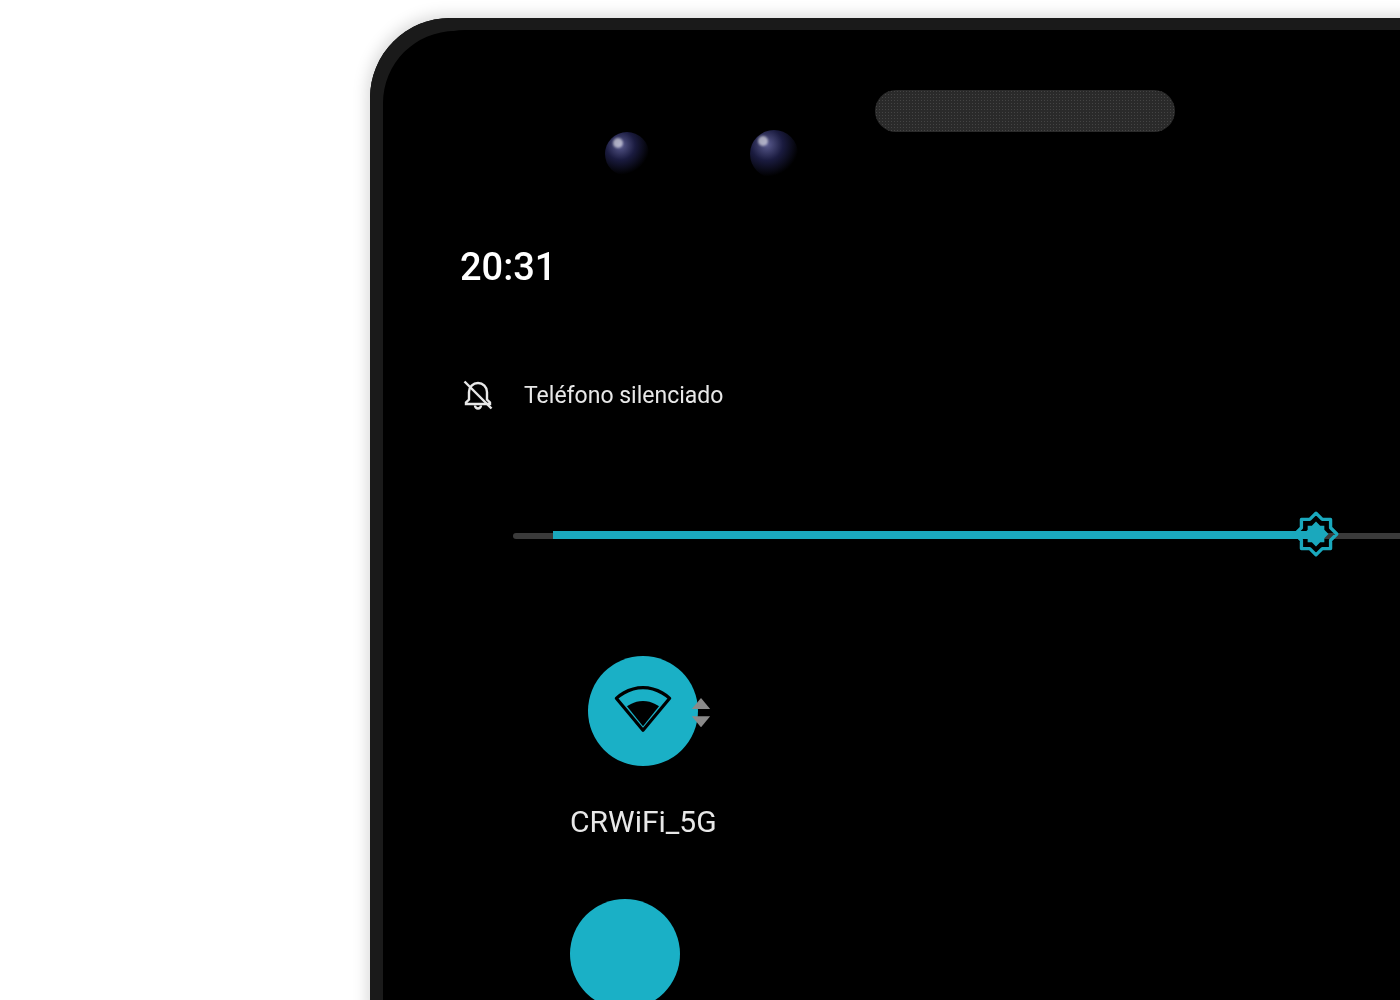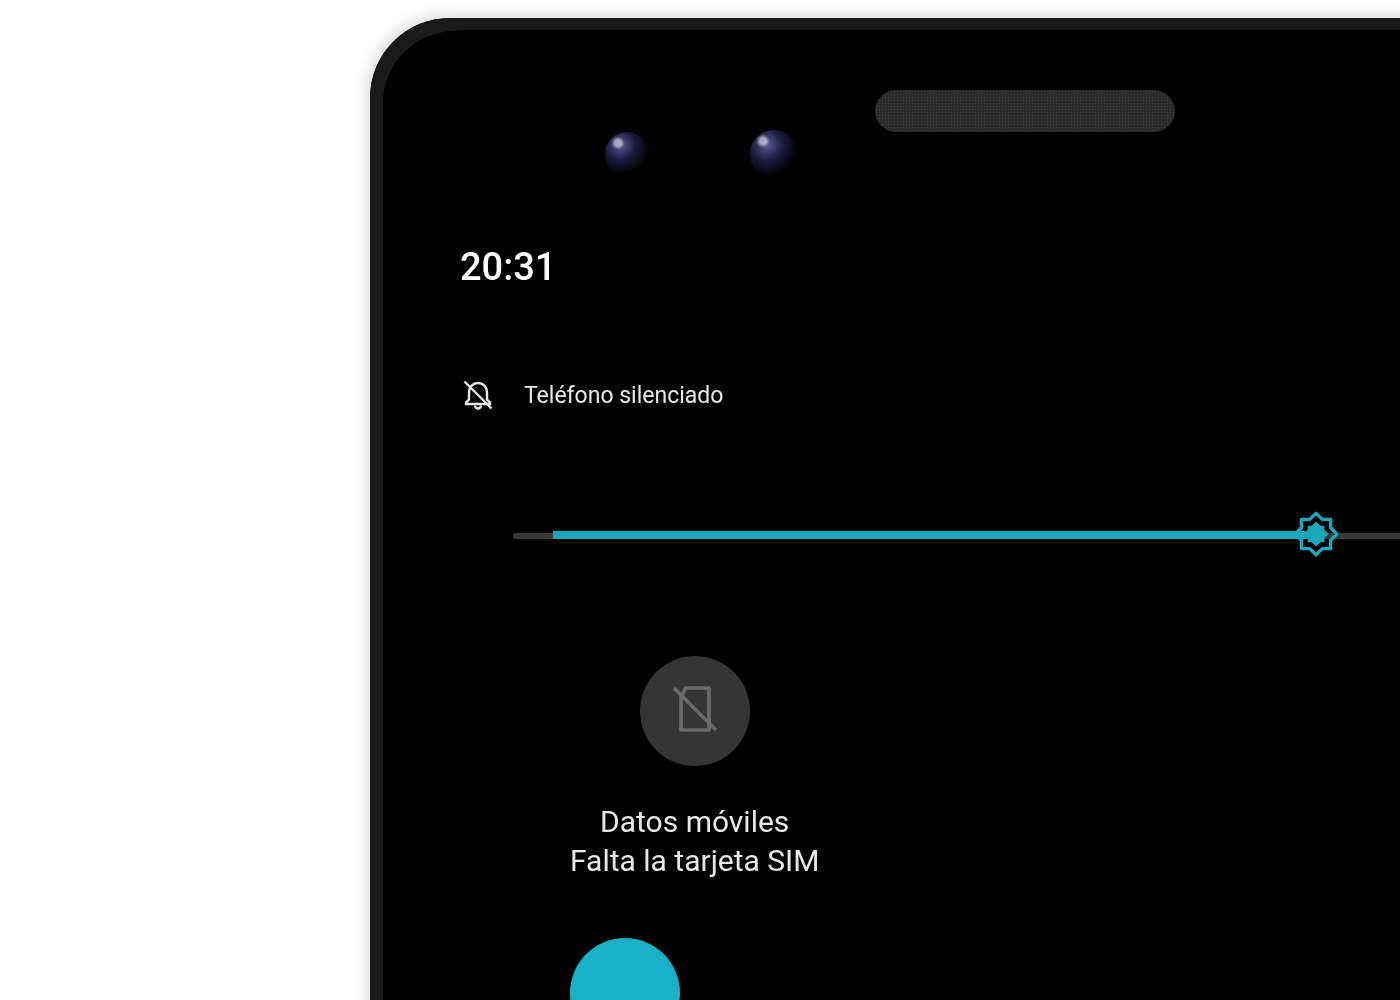--- a/index.html
+++ b/index.html
@@ -210,32 +210,37 @@
       <div class="brightness-track-fill"></div>
       <span class="brightness-thumb">
         <svg viewBox="0 0 24 24">
           <polygon points="12,2 15,5 19,5 19,9 22,12 19,15 19,19 15,19 12,22 9,19 5,19 5,15 2,12 5,9 5,5 9,5" fill="none" stroke="#1aa8bd" stroke-width="1.6" stroke-linejoin="round"></polygon>
           <polygon points="12,6 14,8 16,8 16,10 18,12 16,14 16,16 14,16 12,18 10,16 8,16 8,14 6,12 8,10 8,8 10,8" fill="#1aa8bd"></polygon>
         </svg>
       </span>
     </div>
 
     <div class="tiles">
-
       <div class="tile">
-        <div class="tile-circle inactive">
+        <div class="tile-circle active">
           <span>
-            <svg width="56" height="56" viewBox="0 0 24 24" fill="none" stroke="#6a6a6a" stroke-width="1.6" stroke-linejoin="round">
-              <path d="M7 3 L17 3 L17 21 L5 21 L5 7 Z" transform="translate(1,0)"></path>
-              <line x1="3" y1="3" x2="21" y2="21"></line>
+            <svg width="64" height="64" viewBox="0 0 24 24">
+              <path d="M12 4 C6 4 2 8 2 8 L12 20 L22 8 C22 8 18 4 12 4 Z" fill="none" stroke="#000" stroke-width="1.2" stroke-linejoin="round"></path>
+              <path d="M12 9 C8.5 9 6 11 6 11 L12 18.5 L18 11 C18 11 15.5 9 12 9 Z" fill="#000"></path>
             </svg>
           </span>
         </div>
-        <div class="tile-label">Datos móviles</div>
-        <div class="tile-sub">Falta la tarjeta SIM</div>
+        <span class="tile-expand">
+          <svg viewBox="0 0 12 16" fill="#8a8a8a">
+            <polygon points="6,0 11,6 1,6"></polygon>
+            <polygon points="1,10 11,10 6,16"></polygon>
+          </svg>
+        </span>
+        <div class="tile-label">CRWiFi_5G</div>
       </div>
+
     </div>
 
     <div class="tiles-2">
       <div class="tile-circle-small"></div>
     </div>
   </div>
 </div>
 
 </body></html>

